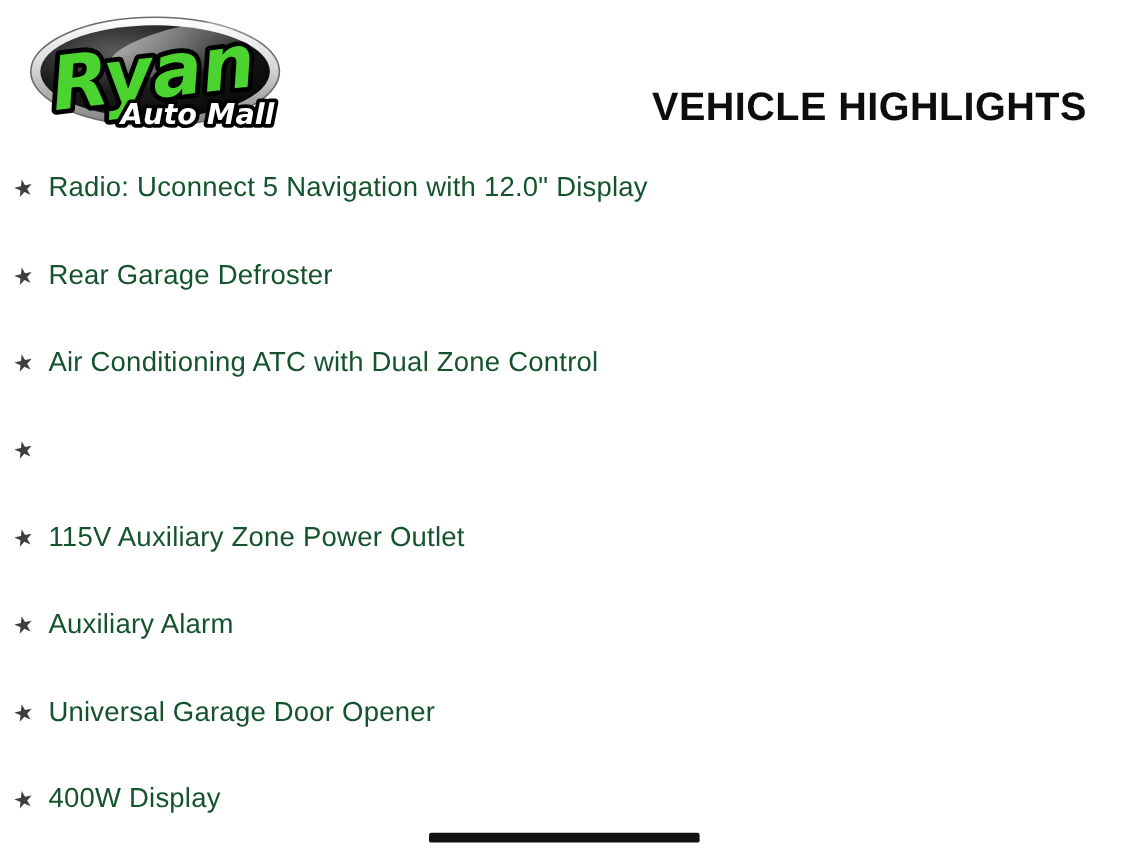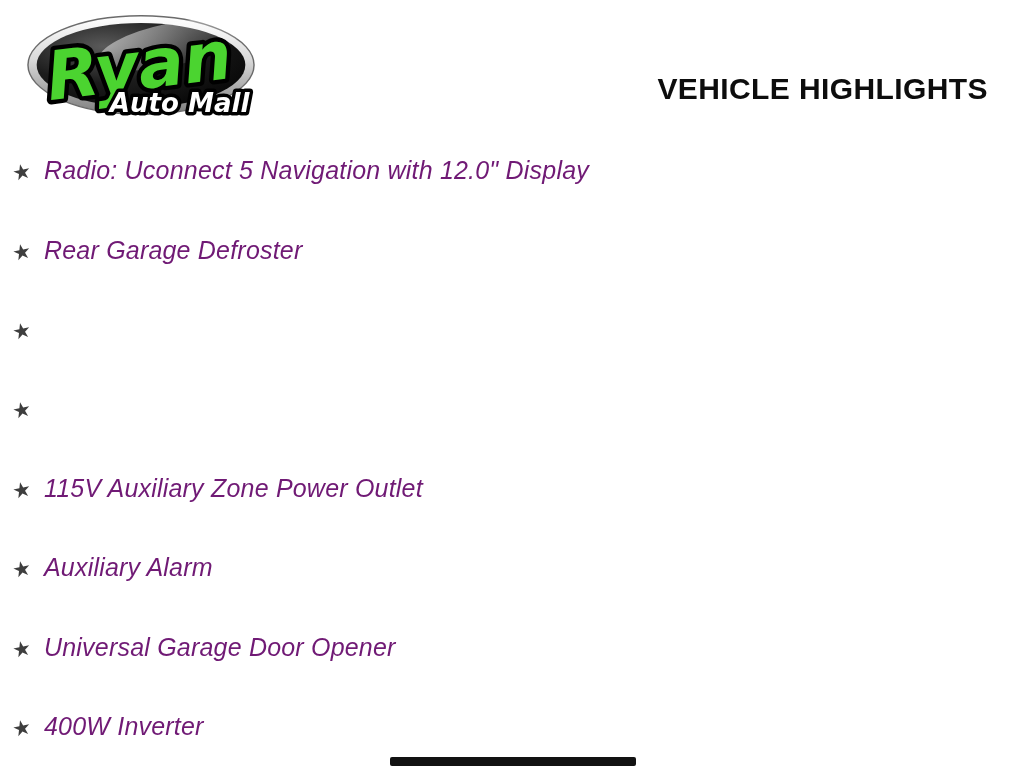--- a/index.html
+++ b/index.html
@@ -10,21 +10,21 @@
     overflow:hidden;
     font-family:"Liberation Sans","DejaVu Sans",sans-serif;
   }
 
   
   .logo-wrap{
     position:absolute;left:24px;top:8px;width:234px;height:114px;
   }
   .page-title{
     position:absolute;top:52px;right:36px;
-    font-size:30px;font-weight:bold;color:#0d0d0d;
+    font-size:36px;font-weight:bold;color:#0d0d0d;
     letter-spacing:.4px;white-space:nowrap;
   }
 
   
   .hl-list{
     position:absolute;left:10px;top:131px;right:10px;
     list-style:none;margin:0;padding:0;
   }
   .hl-item{
     height:79.4px;
@@ -33,23 +33,22 @@
   }
   .hl-star{
     width:34px;flex:0 0 34px;
     font-size:21px;color:#3e3e3e;line-height:1;
     display:inline-block;
     transform:rotate(-12deg);
     text-align:left;padding-left:2px;
     box-sizing:border-box;
   }
   .hl-text{
-    font-size:25px;color:#701a75;
+    font-size:25px;color:#14532d;
     letter-spacing:.2px;
-    font-style:italic;
   }
 
   
   .bottom-bar{
     position:absolute;left:390px;top:757px;width:246px;height:9px;
     background:#121212;border-radius:2px;
   }
 </style>
 </head>
 <body>
@@ -91,35 +90,36 @@
     <li class="hl-item">
       <span class="hl-star">★</span>
       <span class="hl-text">Radio: Uconnect 5 Navigation with 12.0" Display</span>
     </li>
     <li class="hl-item">
       <span class="hl-star">★</span>
       <span class="hl-text">Rear Garage Defroster</span>
     </li>
     <li class="hl-item">
       <span class="hl-star">★</span>
+      <span class="hl-text">Air Conditioning ATC with Dual Zone Control</span>
     </li>
     <li class="hl-item">
       <span class="hl-star">★</span>
     </li>
     <li class="hl-item">
       <span class="hl-star">★</span>
       <span class="hl-text">115V Auxiliary Zone Power Outlet</span>
     </li>
     <li class="hl-item">
       <span class="hl-star">★</span>
       <span class="hl-text">Auxiliary Alarm</span>
     </li>
     <li class="hl-item">
       <span class="hl-star">★</span>
       <span class="hl-text">Universal Garage Door Opener</span>
     </li>
     <li class="hl-item">
       <span class="hl-star">★</span>
-      <span class="hl-text">400W Inverter</span>
+      <span class="hl-text">400W Display</span>
     </li>
   </ul>
 
 <div class="bottom-bar"></div>
 
 </body></html>

